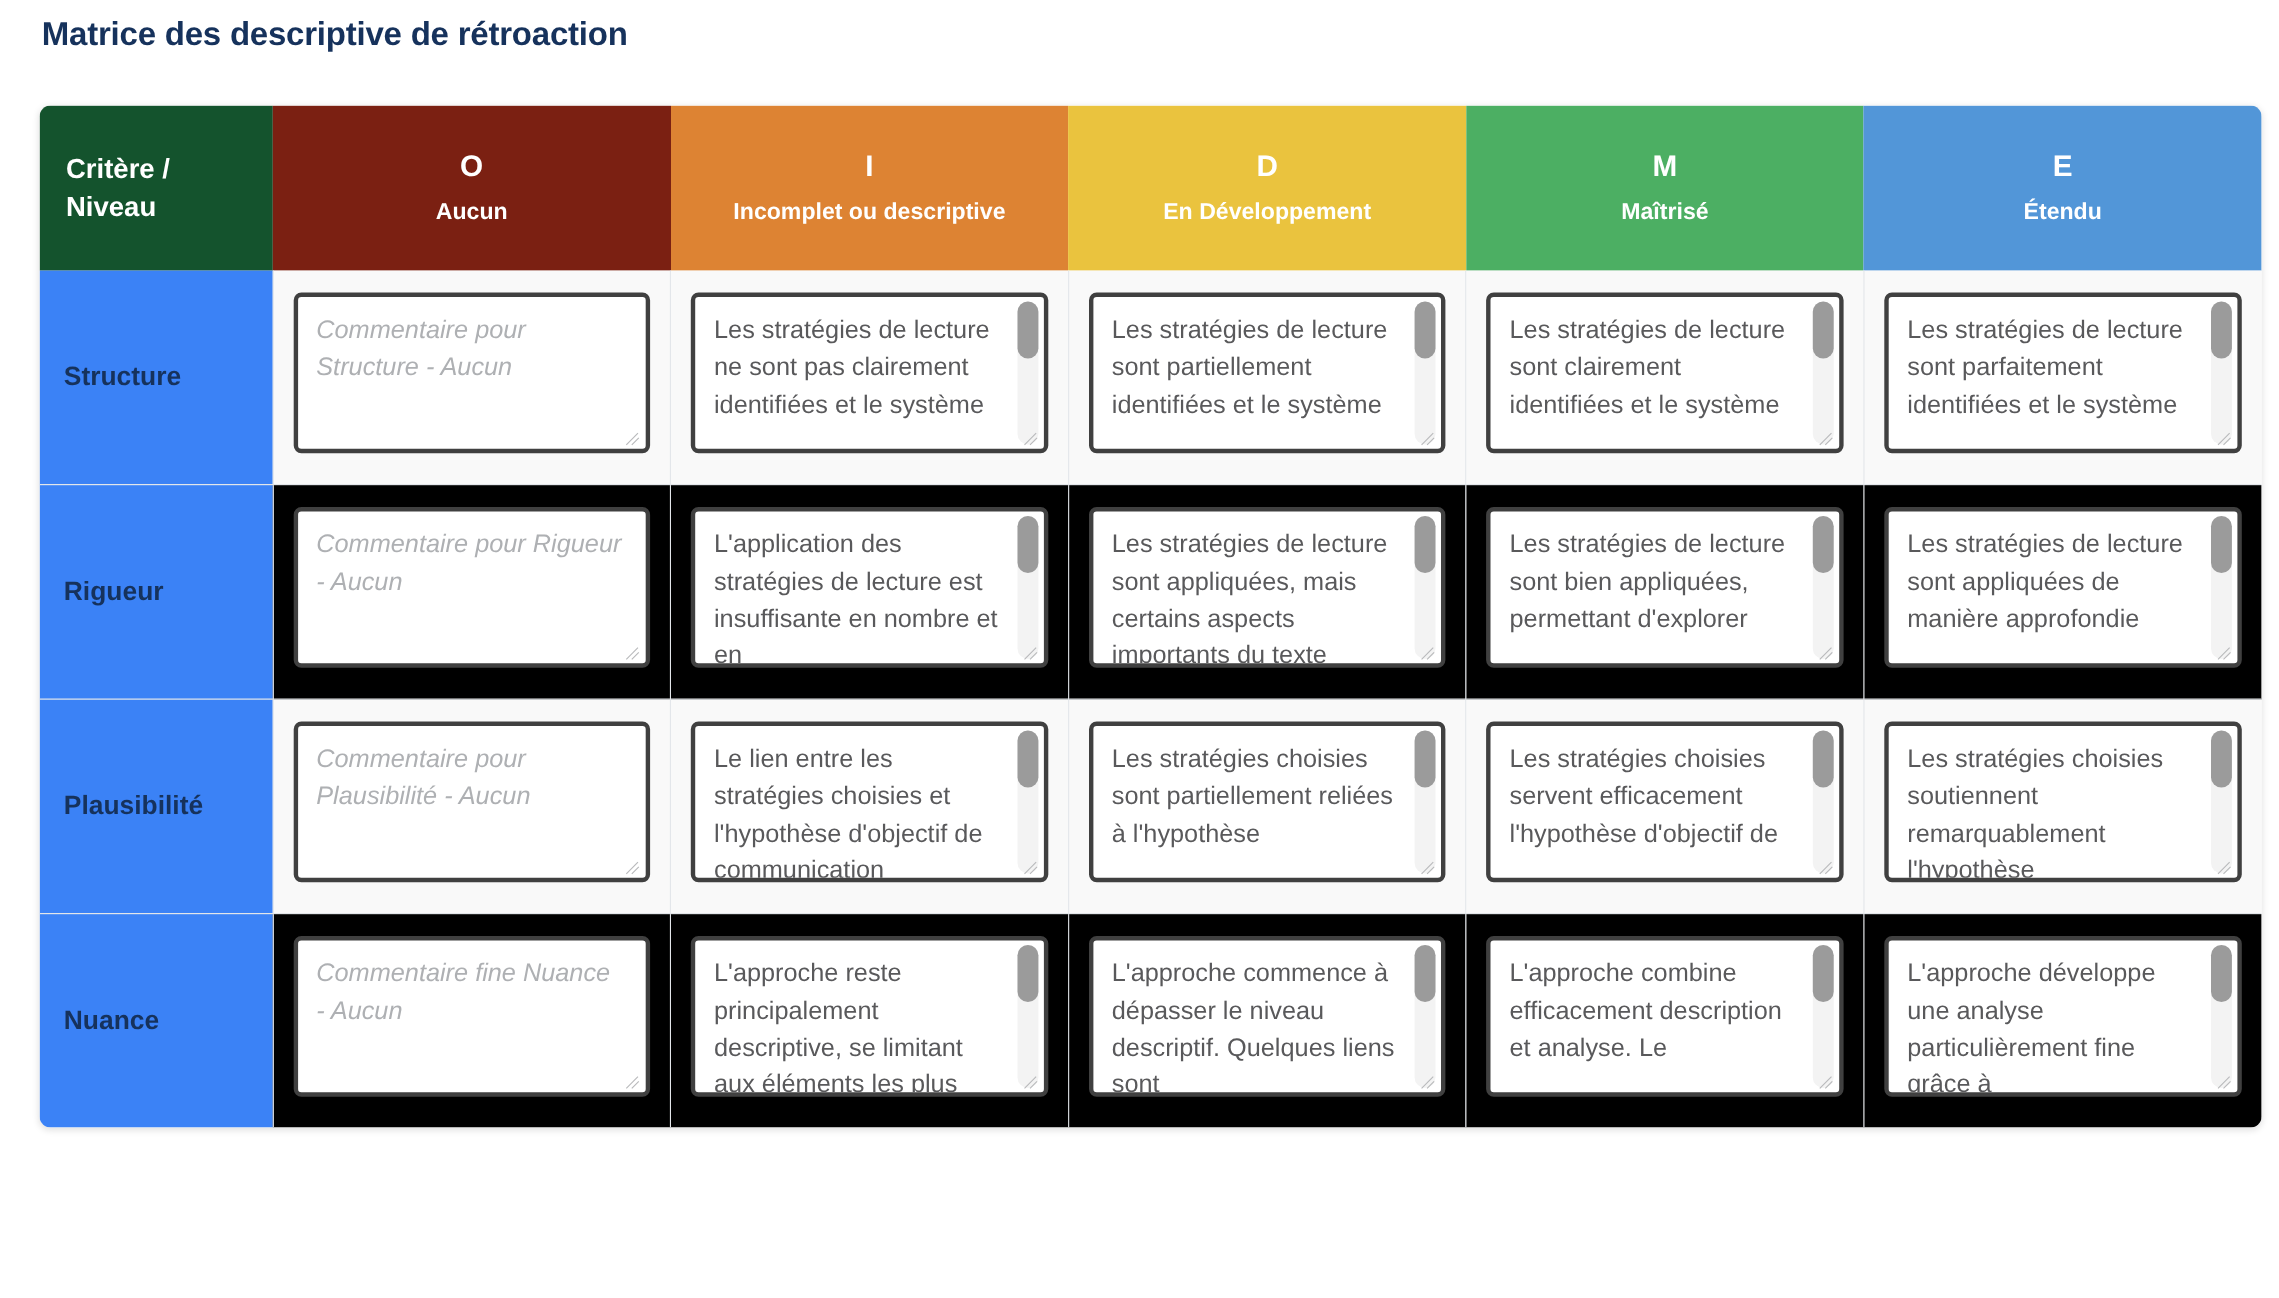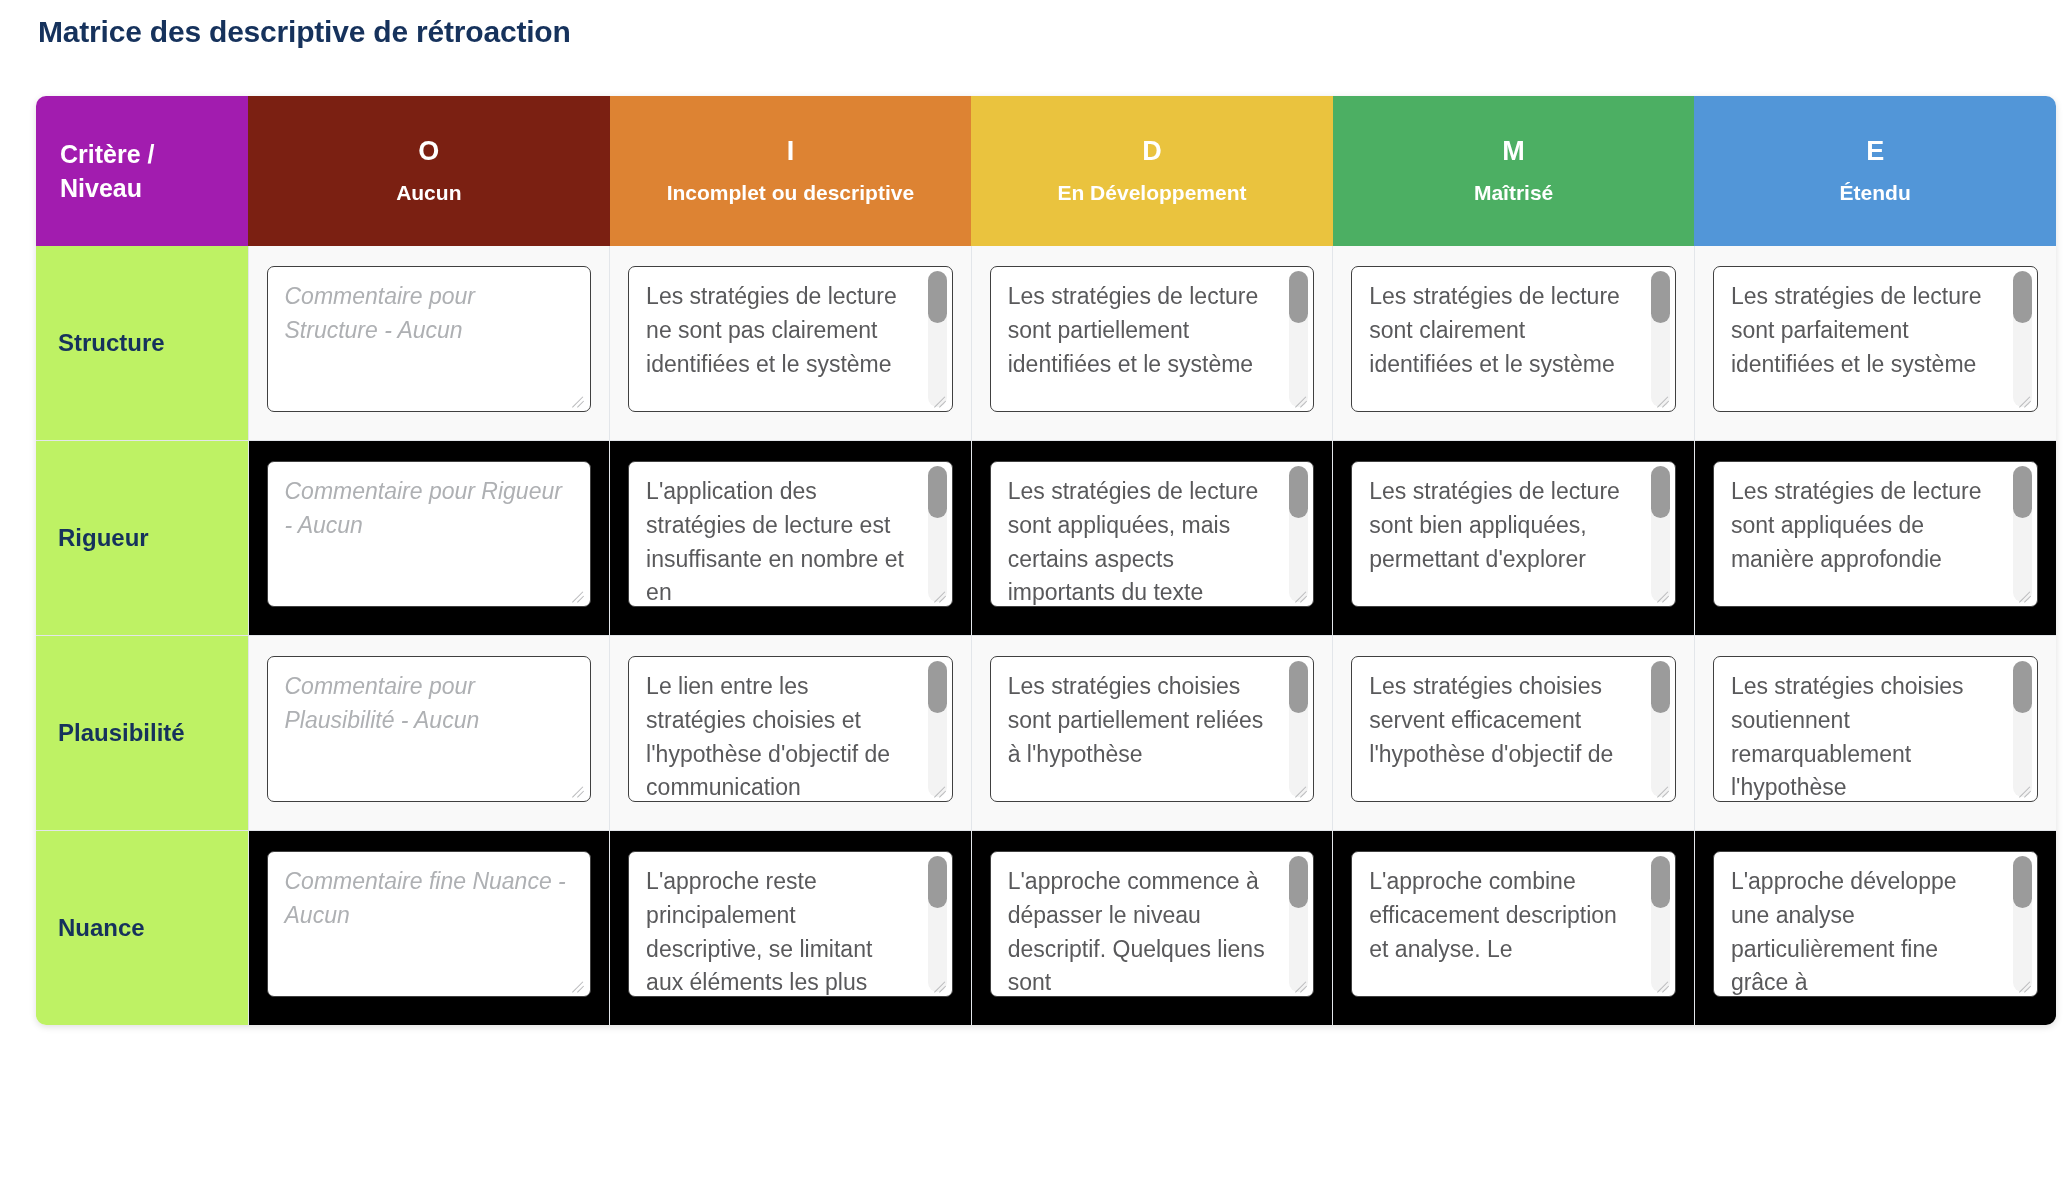--- a/index.html
+++ b/index.html
@@ -80,21 +80,21 @@
     border: 1px solid #e3e6ea;
     border-top: none;
     padding: 0;
     vertical-align: top;
   }
   tbody tr td:first-child { border-left: none; }
   tbody tr td:last-child  { border-right: none; }
   tbody tr:last-child td  { border-bottom: none; }
 
   td.crit-cell {
-    background: #bef264;
+    background: #3b82f6;
     color: #16325c;
     font-size: 24px;
     font-weight: bold;
     vertical-align: middle;
     padding-left: 22px;
     line-height: 1.25;
   }
 
   td.cmt-cell {
     background: #000000;
@@ -102,21 +102,21 @@
   }
   tr.stripe td.cmt-cell {
     background: #f9f9f9;
   }
 
   .ta {
     position: relative;
     width: 100%;
     height: 146px;
     background: #ffffff;
-    border: 1px solid #404040;
+    border: 4px solid #404040;
     border-radius: 7px;
     overflow: hidden;
   }
   .ta-text {
     position: absolute;
     left: 17px;
     right: 40px;
     top: 13px;
     font-size: 23px;
     line-height: 1.47;
@@ -180,21 +180,21 @@
       <colgroup>
         <col class="c-crit">
         <col class="c-lvl">
           <col class="c-lvl">
           <col class="c-lvl">
           <col class="c-lvl">
           <col class="c-lvl">
       </colgroup>
       <thead>
         <tr>
-          <th class="h-crit" style="background:#a21caf">
+          <th class="h-crit" style="background:#14532d">
             <div>Critère /</div>
             <div>Niveau</div>
           </th>
           <th style="background:#7b2012">
             <div class="h-level-code">O</div>
             <div class="h-level-name">Aucun</div>
           </th>
           <th style="background:#dd8333">
             <div class="h-level-code">I</div>
             <div class="h-level-name">Incomplet ou descriptive</div>

